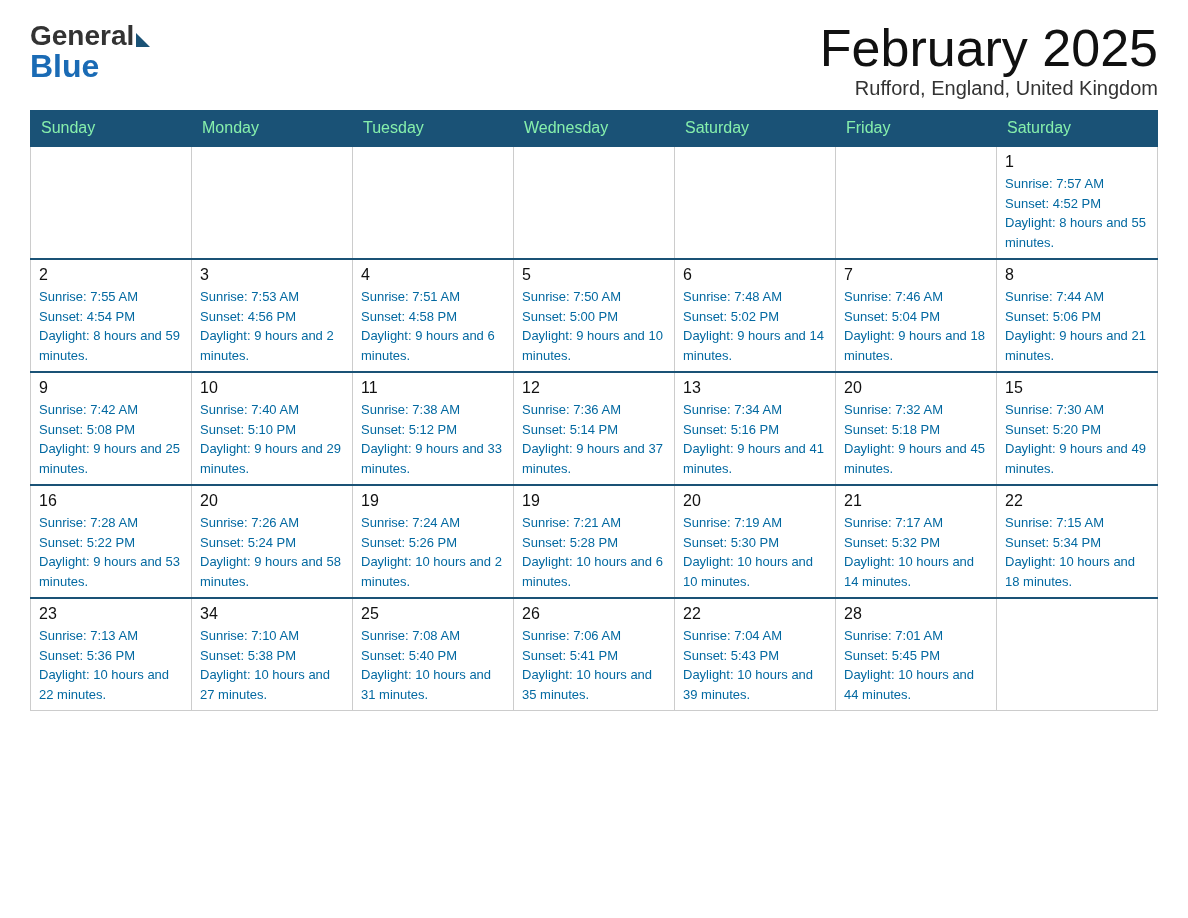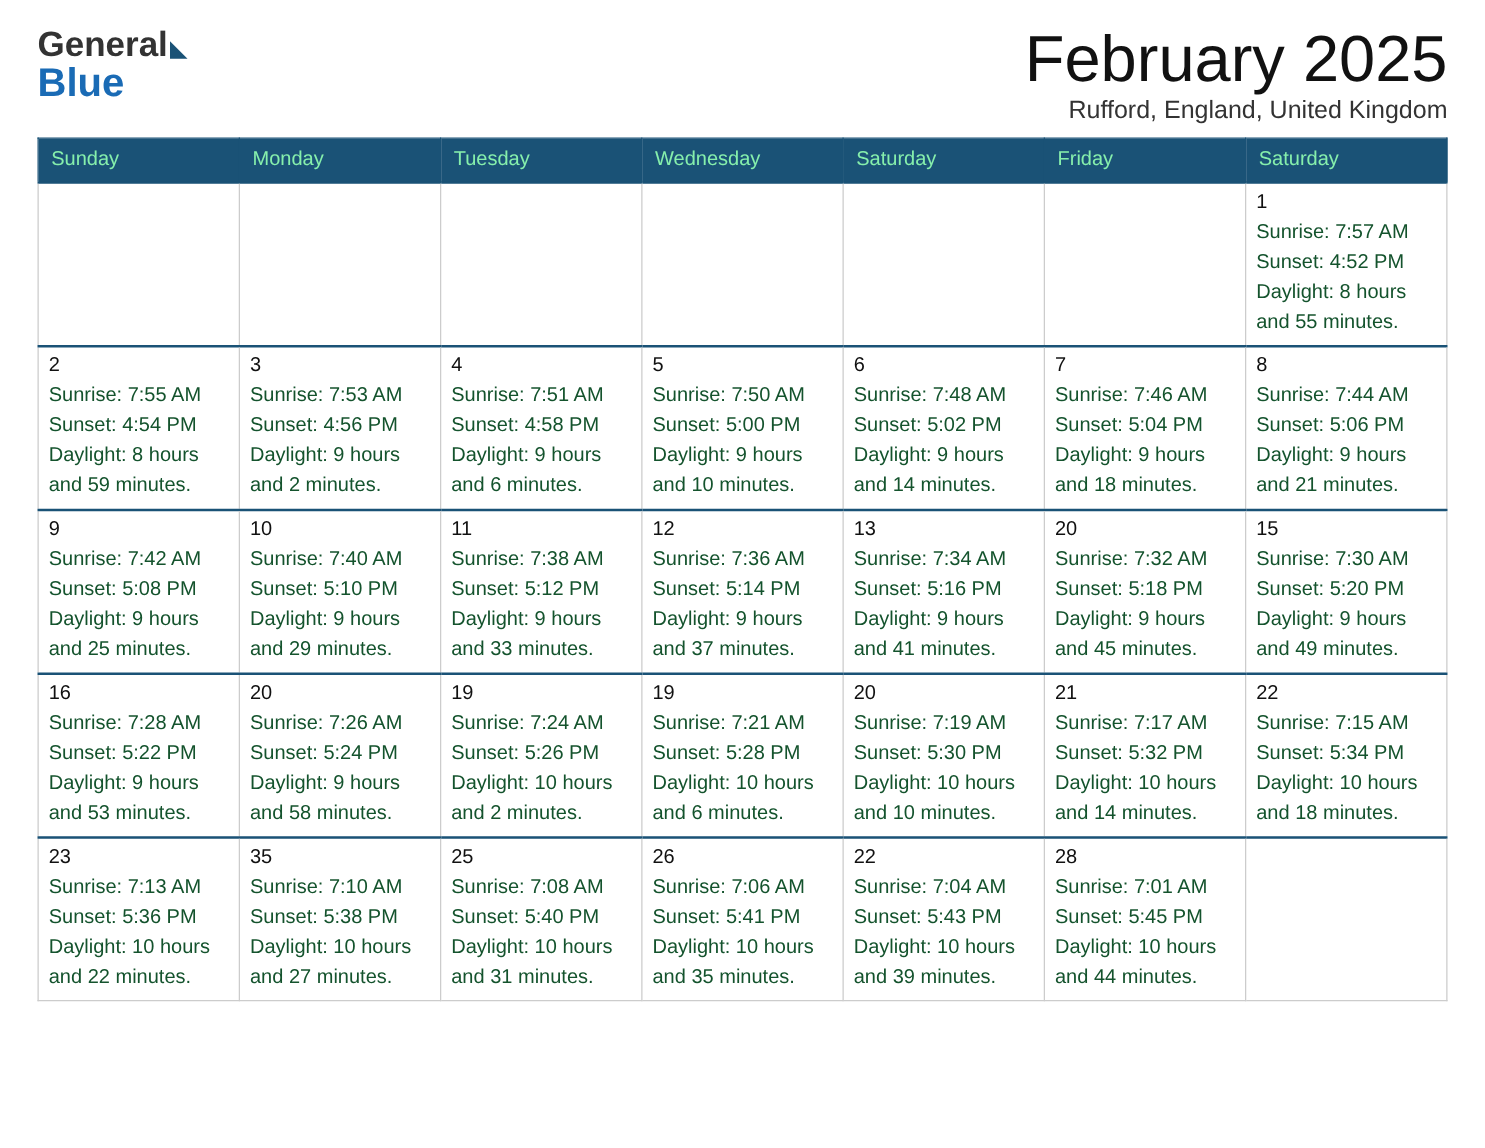--- a/index.html
+++ b/index.html
@@ -83,23 +83,23 @@
       color: #333;
     }
     .day-number {
       font-size: 16px;
       font-weight: normal;
       color: #111;
       display: block;
       margin-bottom: 3px;
     }
     .day-info {
-      font-size: 16px;
+      font-size: 13px;
       line-height: 1.5;
-      color: #14532d;
+      color: #0369a1;
     }
     tr.week-row td {
       border-top: 2px solid #1a5276;
     }
   </style>
 </head>
 <body>
 
 <div class="header">
   <div class="logo">
@@ -229,21 +229,21 @@
           <span class="day-number">22</span>
           <div class="day-info">Sunrise: 7:15 AM<br>Sunset: 5:34 PM<br>Daylight: 10 hours and 18 minutes.</div>
         </td>
       </tr>
       <tr class="week-row">
         <td>
           <span class="day-number">23</span>
           <div class="day-info">Sunrise: 7:13 AM<br>Sunset: 5:36 PM<br>Daylight: 10 hours and 22 minutes.</div>
         </td>
         <td>
-          <span class="day-number">35</span>
+          <span class="day-number">34</span>
           <div class="day-info">Sunrise: 7:10 AM<br>Sunset: 5:38 PM<br>Daylight: 10 hours and 27 minutes.</div>
         </td>
         <td>
           <span class="day-number">25</span>
           <div class="day-info">Sunrise: 7:08 AM<br>Sunset: 5:40 PM<br>Daylight: 10 hours and 31 minutes.</div>
         </td>
         <td>
           <span class="day-number">26</span>
           <div class="day-info">Sunrise: 7:06 AM<br>Sunset: 5:41 PM<br>Daylight: 10 hours and 35 minutes.</div>
         </td>

